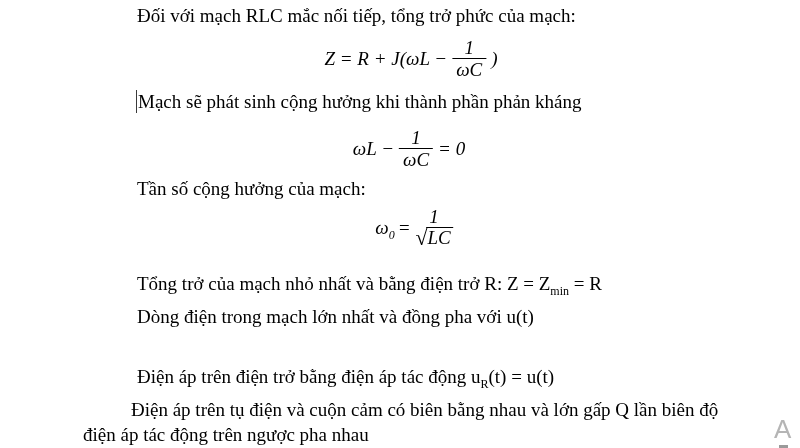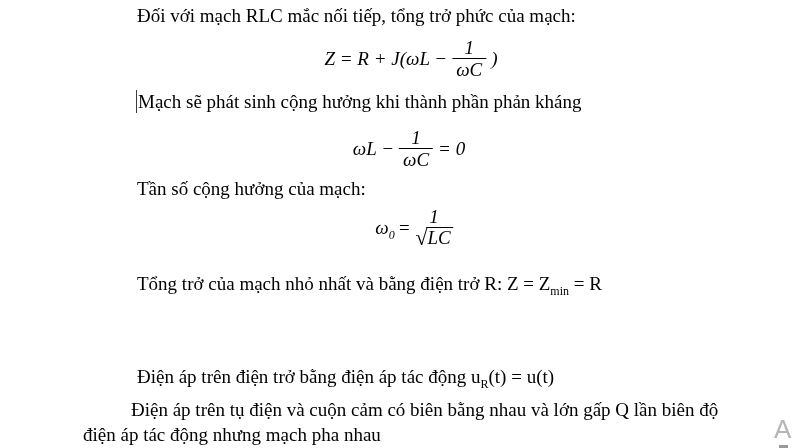--- a/index.html
+++ b/index.html
@@ -104,24 +104,25 @@
         <span class="sqrt">
           <span class="rad">√</span>
           <span class="radicand">LC</span>
         </span>
       </span>
     </span>
   </div>
 
   <div class="line" style="left:137px; top:271px;"><span>Tổng trở của mạch nhỏ nhất và bằng điện trở R: Z = Z</span><sub class="sb">min</sub><span> = R</span></div>
 
+  <div class="line" style="left:137px; top:304px;">Dòng điện trong mạch lớn nhất và đồng pha với u(t)</div>
 
   <div class="line" style="left:137px; top:364px;"><span>Điện áp trên điện trở bằng điện áp tác động u</span><sub class="sb">R</sub><span>(t) = u(t)</span></div>
 
   <div class="line" style="left:131px; top:397px;">Điện áp trên tụ điện và cuộn cảm có biên bằng nhau và lớn gấp Q lần biên độ</div>
 
-  <div class="line" style="left:83px; top:422px;">điện áp tác động nhưng mạch pha nhau</div>
+  <div class="line" style="left:83px; top:422px;">điện áp tác động trên ngược pha nhau</div>
 
   <div class="watermark">A</div>
 
   <div class="edge-fragment"></div>
 
 </div>
 
 </body></html>

